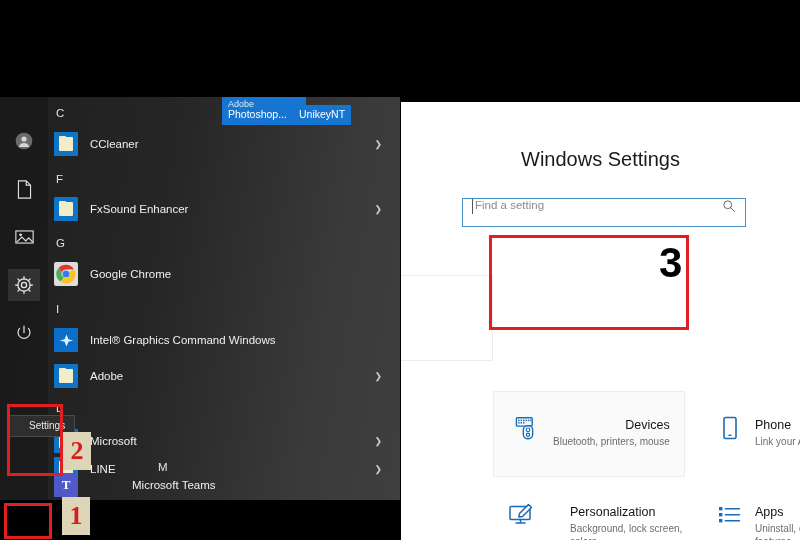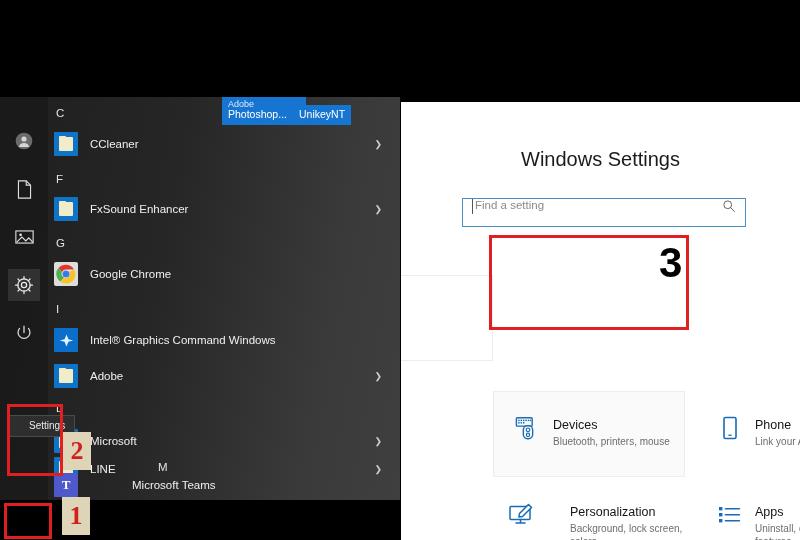--- a/index.html
+++ b/index.html
@@ -394,21 +394,21 @@
     <div class="grid">
 
       <div class="sys-card-ghost"></div>
 
       <div class="cat" style="left:-104px; top:34px; width:180px;">
         
         
       </div>
 
       <div class="devcard"></div>
-      <div class="cat" style="left:112px; top:165px; width:190px;">
+      <div class="cat" style="left:112px; top:165px; width:190px;text-align:right;">
         <span class="cic">
           <svg width="26" height="26" viewBox="0 0 28 28">
             <rect x="1.5" y="3" width="17" height="9" rx="1" fill="none" stroke="#1a6bb5" stroke-width="1.5"></rect>
             <g fill="#1a6bb5">
               <rect x="3.4" y="5" width="1.6" height="1.6"></rect>
                 <rect x="6" y="5" width="1.6" height="1.6"></rect>
               <rect x="8.6" y="5" width="1.6" height="1.6"></rect>
                 <rect x="11.2" y="5" width="1.6" height="1.6"></rect>
               <rect x="13.8" y="5" width="1.6" height="1.6"></rect>
                 <rect x="16.2" y="5" width="1.2" height="1.6"></rect>

